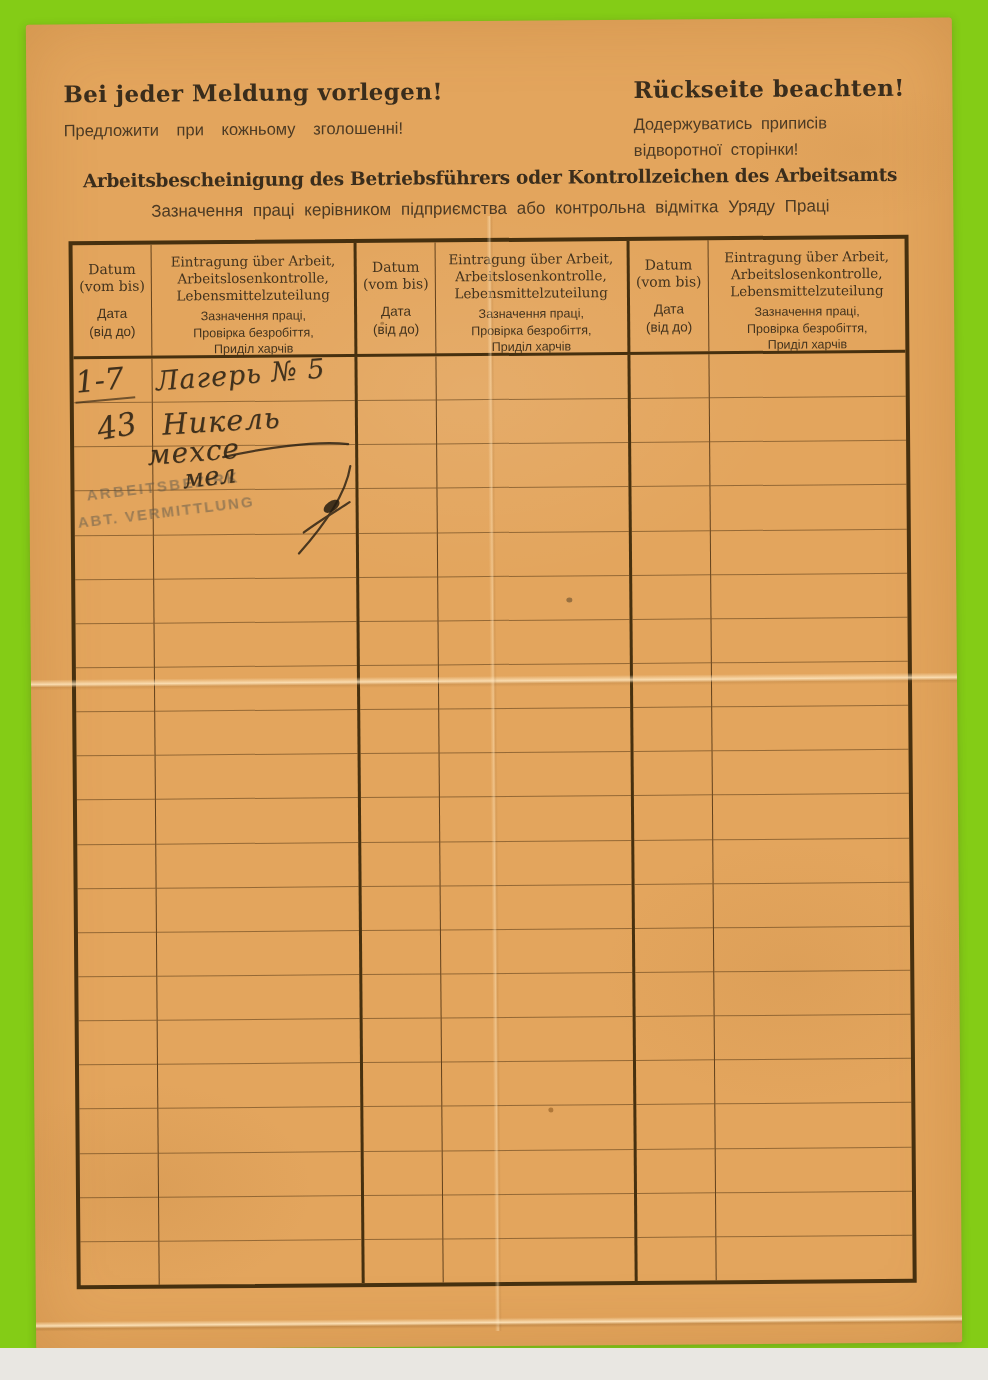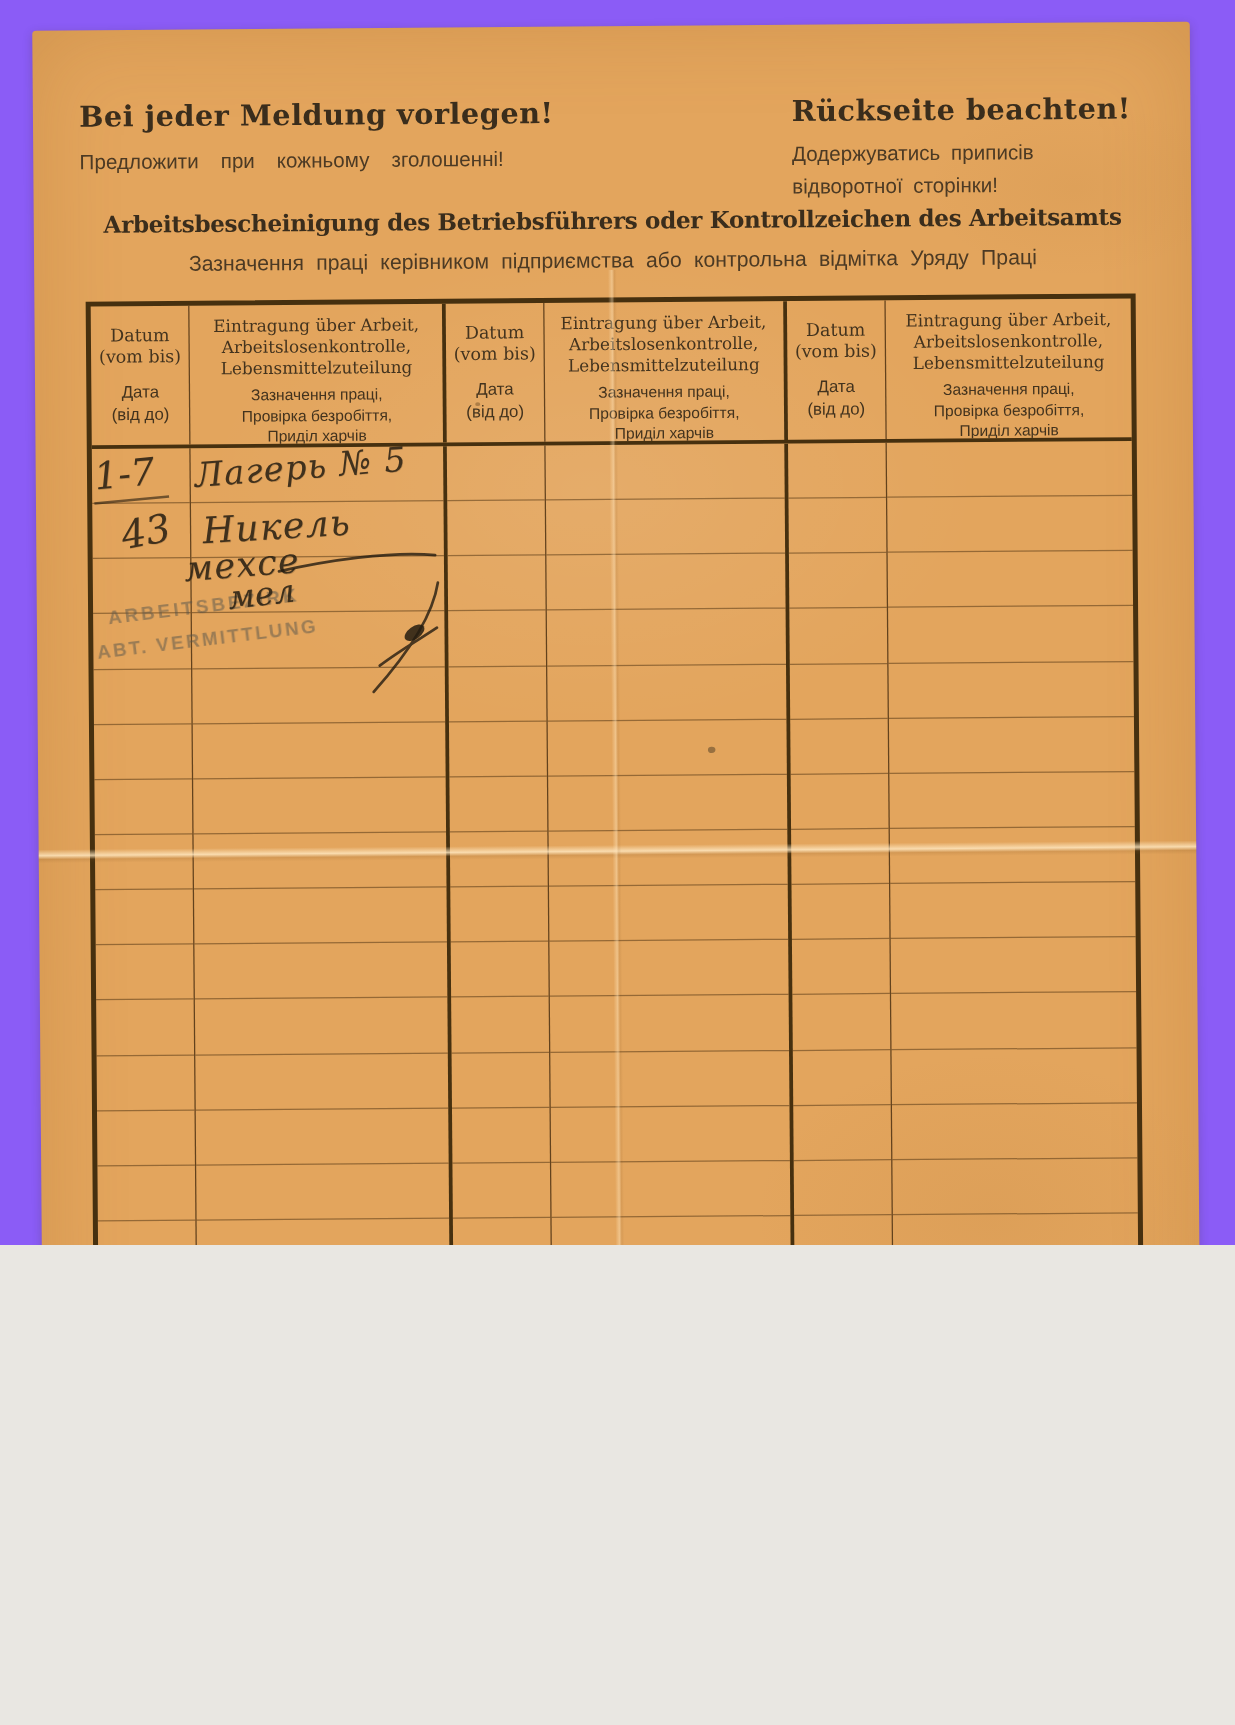--- a/index.html
+++ b/index.html
@@ -1,17 +1,17 @@
 <!DOCTYPE html>
 <html style="--paper: #e3a55d; --ink: #3a2d1c; --line: #46300f; --hand: #2a2114; --stamp: #55544c;"><head>
 <meta charset="utf-8">
 <style>
   html,body{margin:0;padding:0;background:#e9e7e2;}
-  .canvas{position:relative;width:988px;height:996px;margin:0 auto;overflow:hidden;
-          background:#8b5cf6;font-family:"Liberation Sans",sans-serif;}
+  .canvas{position:relative;width:988px;height:1348px;margin:0 auto;overflow:hidden;
+          background:#84cc16;font-family:"Liberation Sans",sans-serif;}
   .paper{position:absolute;left:31px;top:21px;width:926px;height:1325px;
          background:var(--paper,#e3a55d);
          transform:rotate(-0.45deg);transform-origin:50% 50%;
          box-shadow:inset 0 0 70px rgba(150,90,25,.22), 0 2px 8px rgba(60,50,40,.25);
          border-radius:3px;}
   .paper::before{content:"";position:absolute;inset:0;pointer-events:none;
          background-image:
            radial-gradient(ellipse 520px 320px at 48% 28%, rgba(255,255,255,.08), transparent 60%),
            radial-gradient(ellipse 320px 220px at 82% 72%, rgba(140,85,25,.07), transparent 60%),
            radial-gradient(ellipse 280px 180px at 12% 88%, rgba(140,85,25,.09), transparent 60%),

